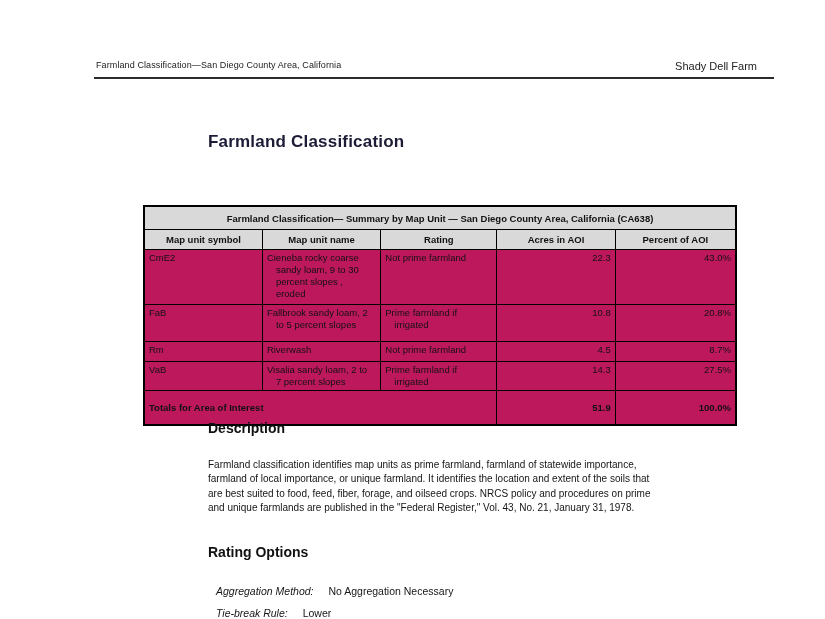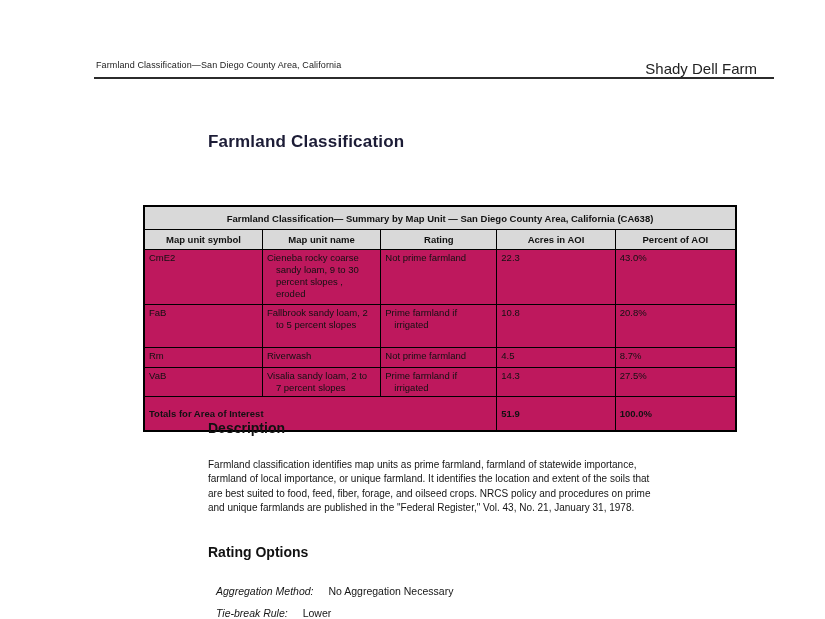--- a/index.html
+++ b/index.html
@@ -12,21 +12,21 @@
     color:#1a1a1a;
     overflow:hidden;
   }
   
   .hdr-left {
     position:absolute; left:64px; top:28px;
     font-size:9px; color:#222; letter-spacing:.1px;
   }
   .hdr-right {
     position:absolute; right:84px; top:28px;
-    font-size:15px; color:#222; text-align:center;
+    font-size:11px; color:#222; text-align:center;
   }
   .hdr-rule {
     position:absolute; left:62px; top:45px;
     width:680px; height:2px; background:#2b2b2b;
   }
   
   .main-title {
     position:absolute; left:176px; top:100px;
     font-size:17px; font-weight:bold; color:#1c1c36;
     letter-spacing:.2px;
@@ -46,23 +46,23 @@
   th.col-head {
     background:#d9d9d9; font-weight:bold; text-align:center;
     padding:4px 2px; vertical-align:middle;
   }
   td.cell { vertical-align:top; padding:2px 4px; background:#be185d; }
   td.cell-sym { text-align:left; }
   td.cell-name, td.cell-rating {
     padding-left:13px; padding-right:6px; text-indent:-9px; 
     line-height:12px;
   }
-  td.cell-num { }
+  td.cell-num { text-align:right; }
   tr.row-1 td { height:55px; }
-  tr.row-2 td { height:43px; }
+  tr.row-2 td { height:37px; }
   tr.row-3 td { height:20px; }
   tr.row-4 td { height:29px; }
   tr.totals td { font-weight:bold; padding:3px 4px; height:34px; vertical-align:middle; }
   
   .sec-heading {
     position:absolute; left:176px;
     font-size:14px; font-weight:bold; color:#111;
   }
   #desc-heading { top:388px; }
   .desc-body {

